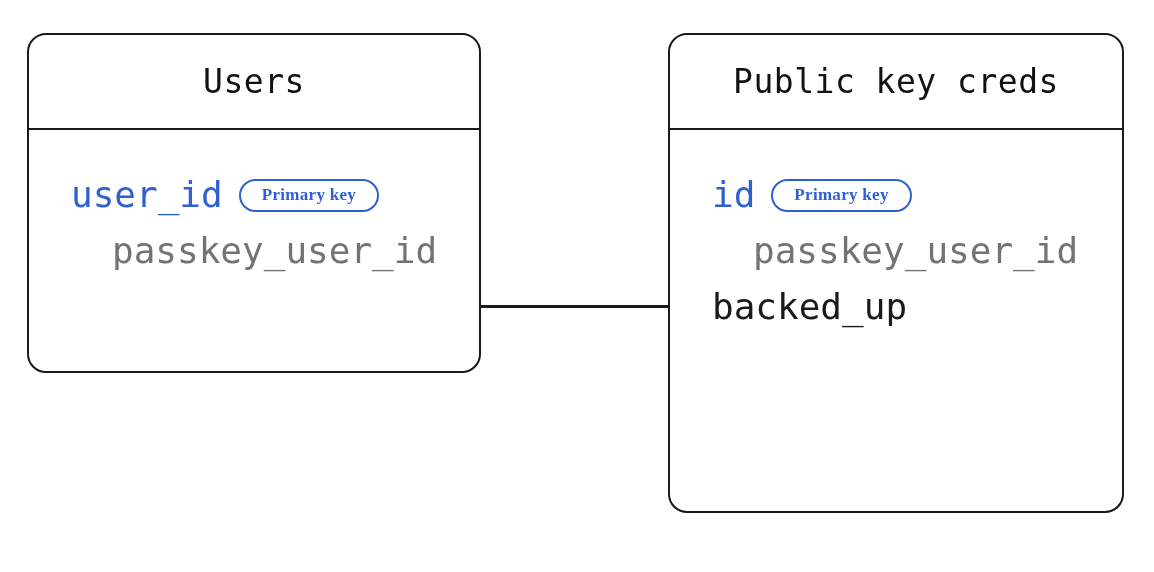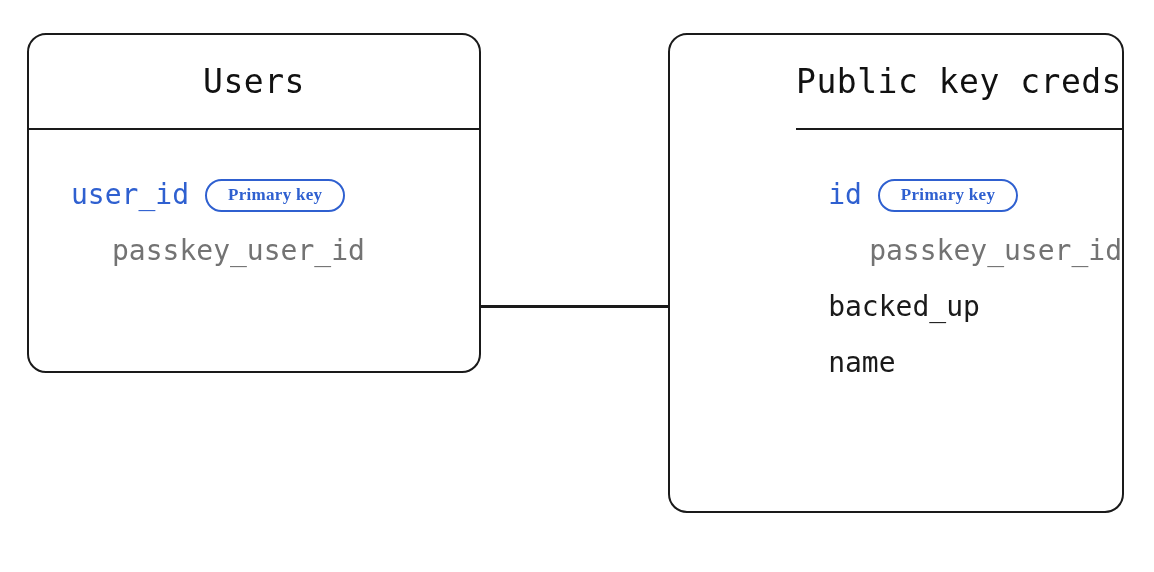--- a/index.html
+++ b/index.html
@@ -69,21 +69,21 @@
   .field-row {
     height: 56px;
     display: flex;
     align-items: center;
     padding-left: 42px;
     box-sizing: border-box;
   }
 
   .field-name {
     font-family: "DejaVu Sans Mono", monospace;
-    font-size: 28px;
+    font-size: 36px;
     line-height: 1;
     white-space: nowrap;
     color: #1a1a1a;
   }
   .field-name.c-blue   { color: #2f60d0; }
   .field-name.c-orange { color: #737373; margin-left: 41px; }
   .field-name.c-black  { color: #1a1a1a; }
 
   .badge {
     display: inline-flex;
@@ -129,21 +129,21 @@
       </div>
 
 
       <div class="field-row">
         <span class="field-name c-orange">passkey_user_id</span>
       </div>
 
     </div>
   </div>
 
-  <div class="entity" style="left:668px; top:33px; width:456px; height:480px;align-items:flex-end;">
+  <div class="entity" style="left:668px; top:33px; width:456px; height:480px;">
 
     <div class="entity-header">
       <span class="entity-title">Public key creds</span>
     </div>
 
     <div class="entity-fields">
 
       <div class="field-row">
         <span class="field-name c-blue">id</span>
         <span class="badge">
@@ -153,21 +153,18 @@
 
 
       <div class="field-row">
         <span class="field-name c-orange">passkey_user_id</span>
       </div>
 
       <div class="field-row">
         <span class="field-name c-black">backed_up</span>
       </div>
 
-      <div class="field-row">
-        <span class="field-name c-black">name</span>
-      </div>
 
 
     </div>
   </div>
 
 </div>
 
 </body></html>

